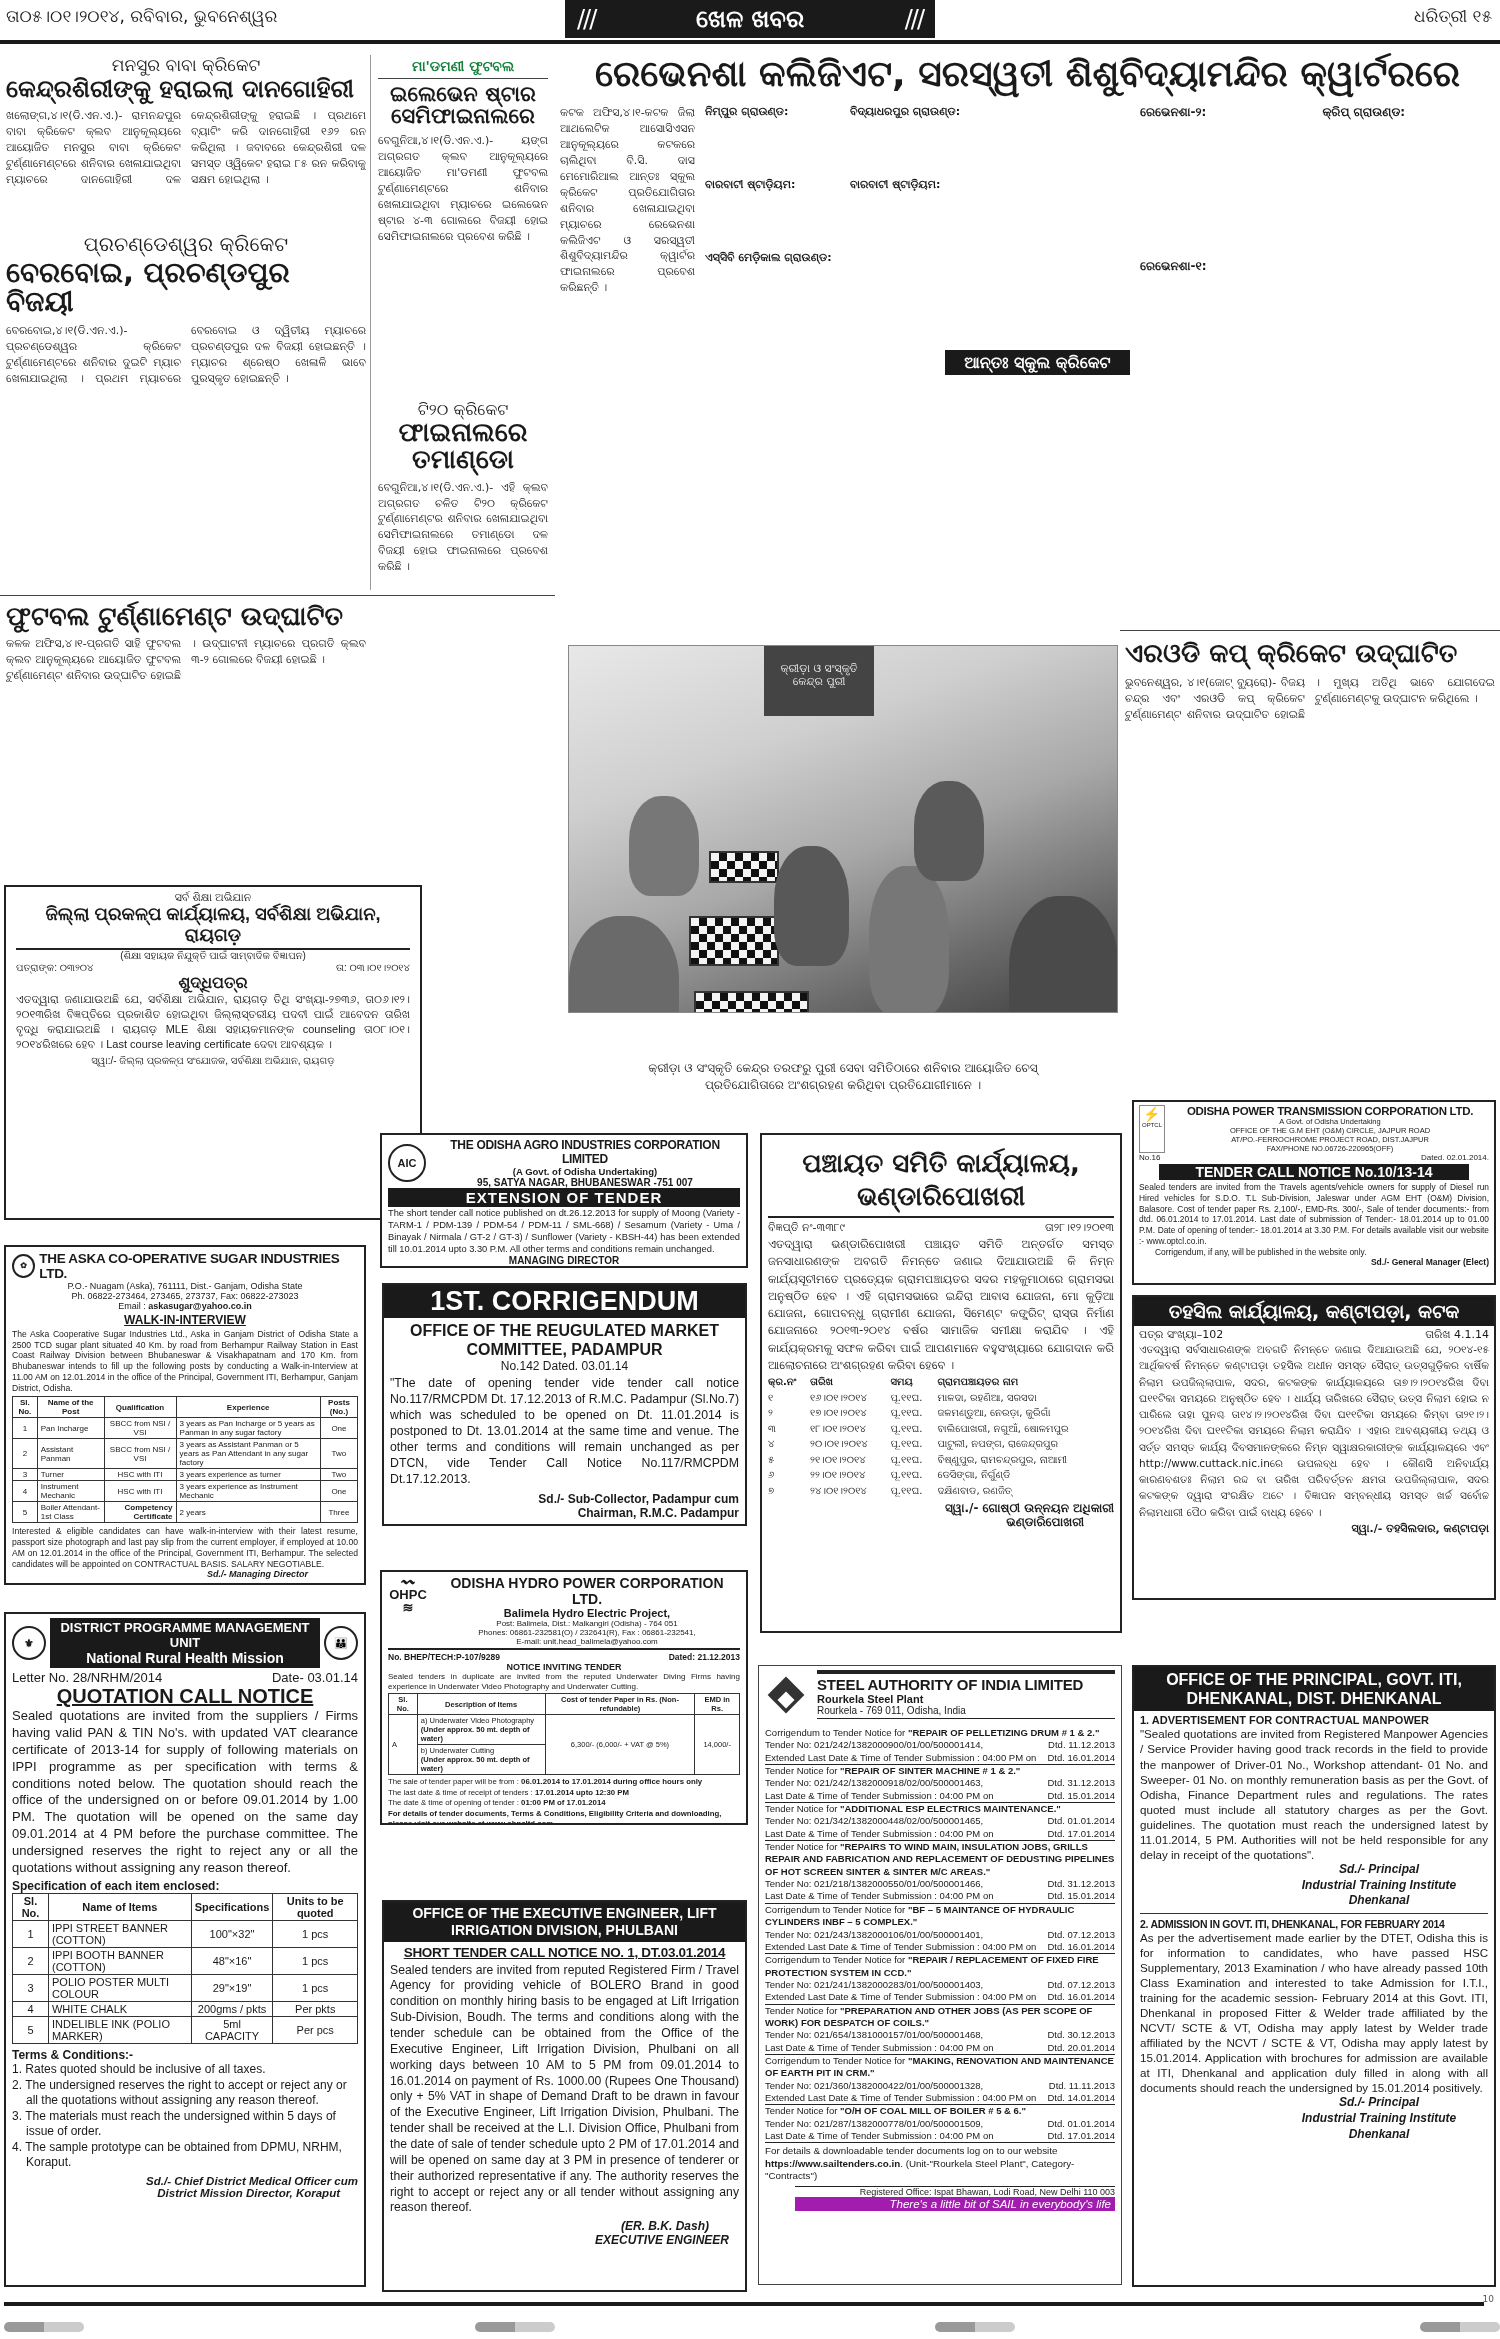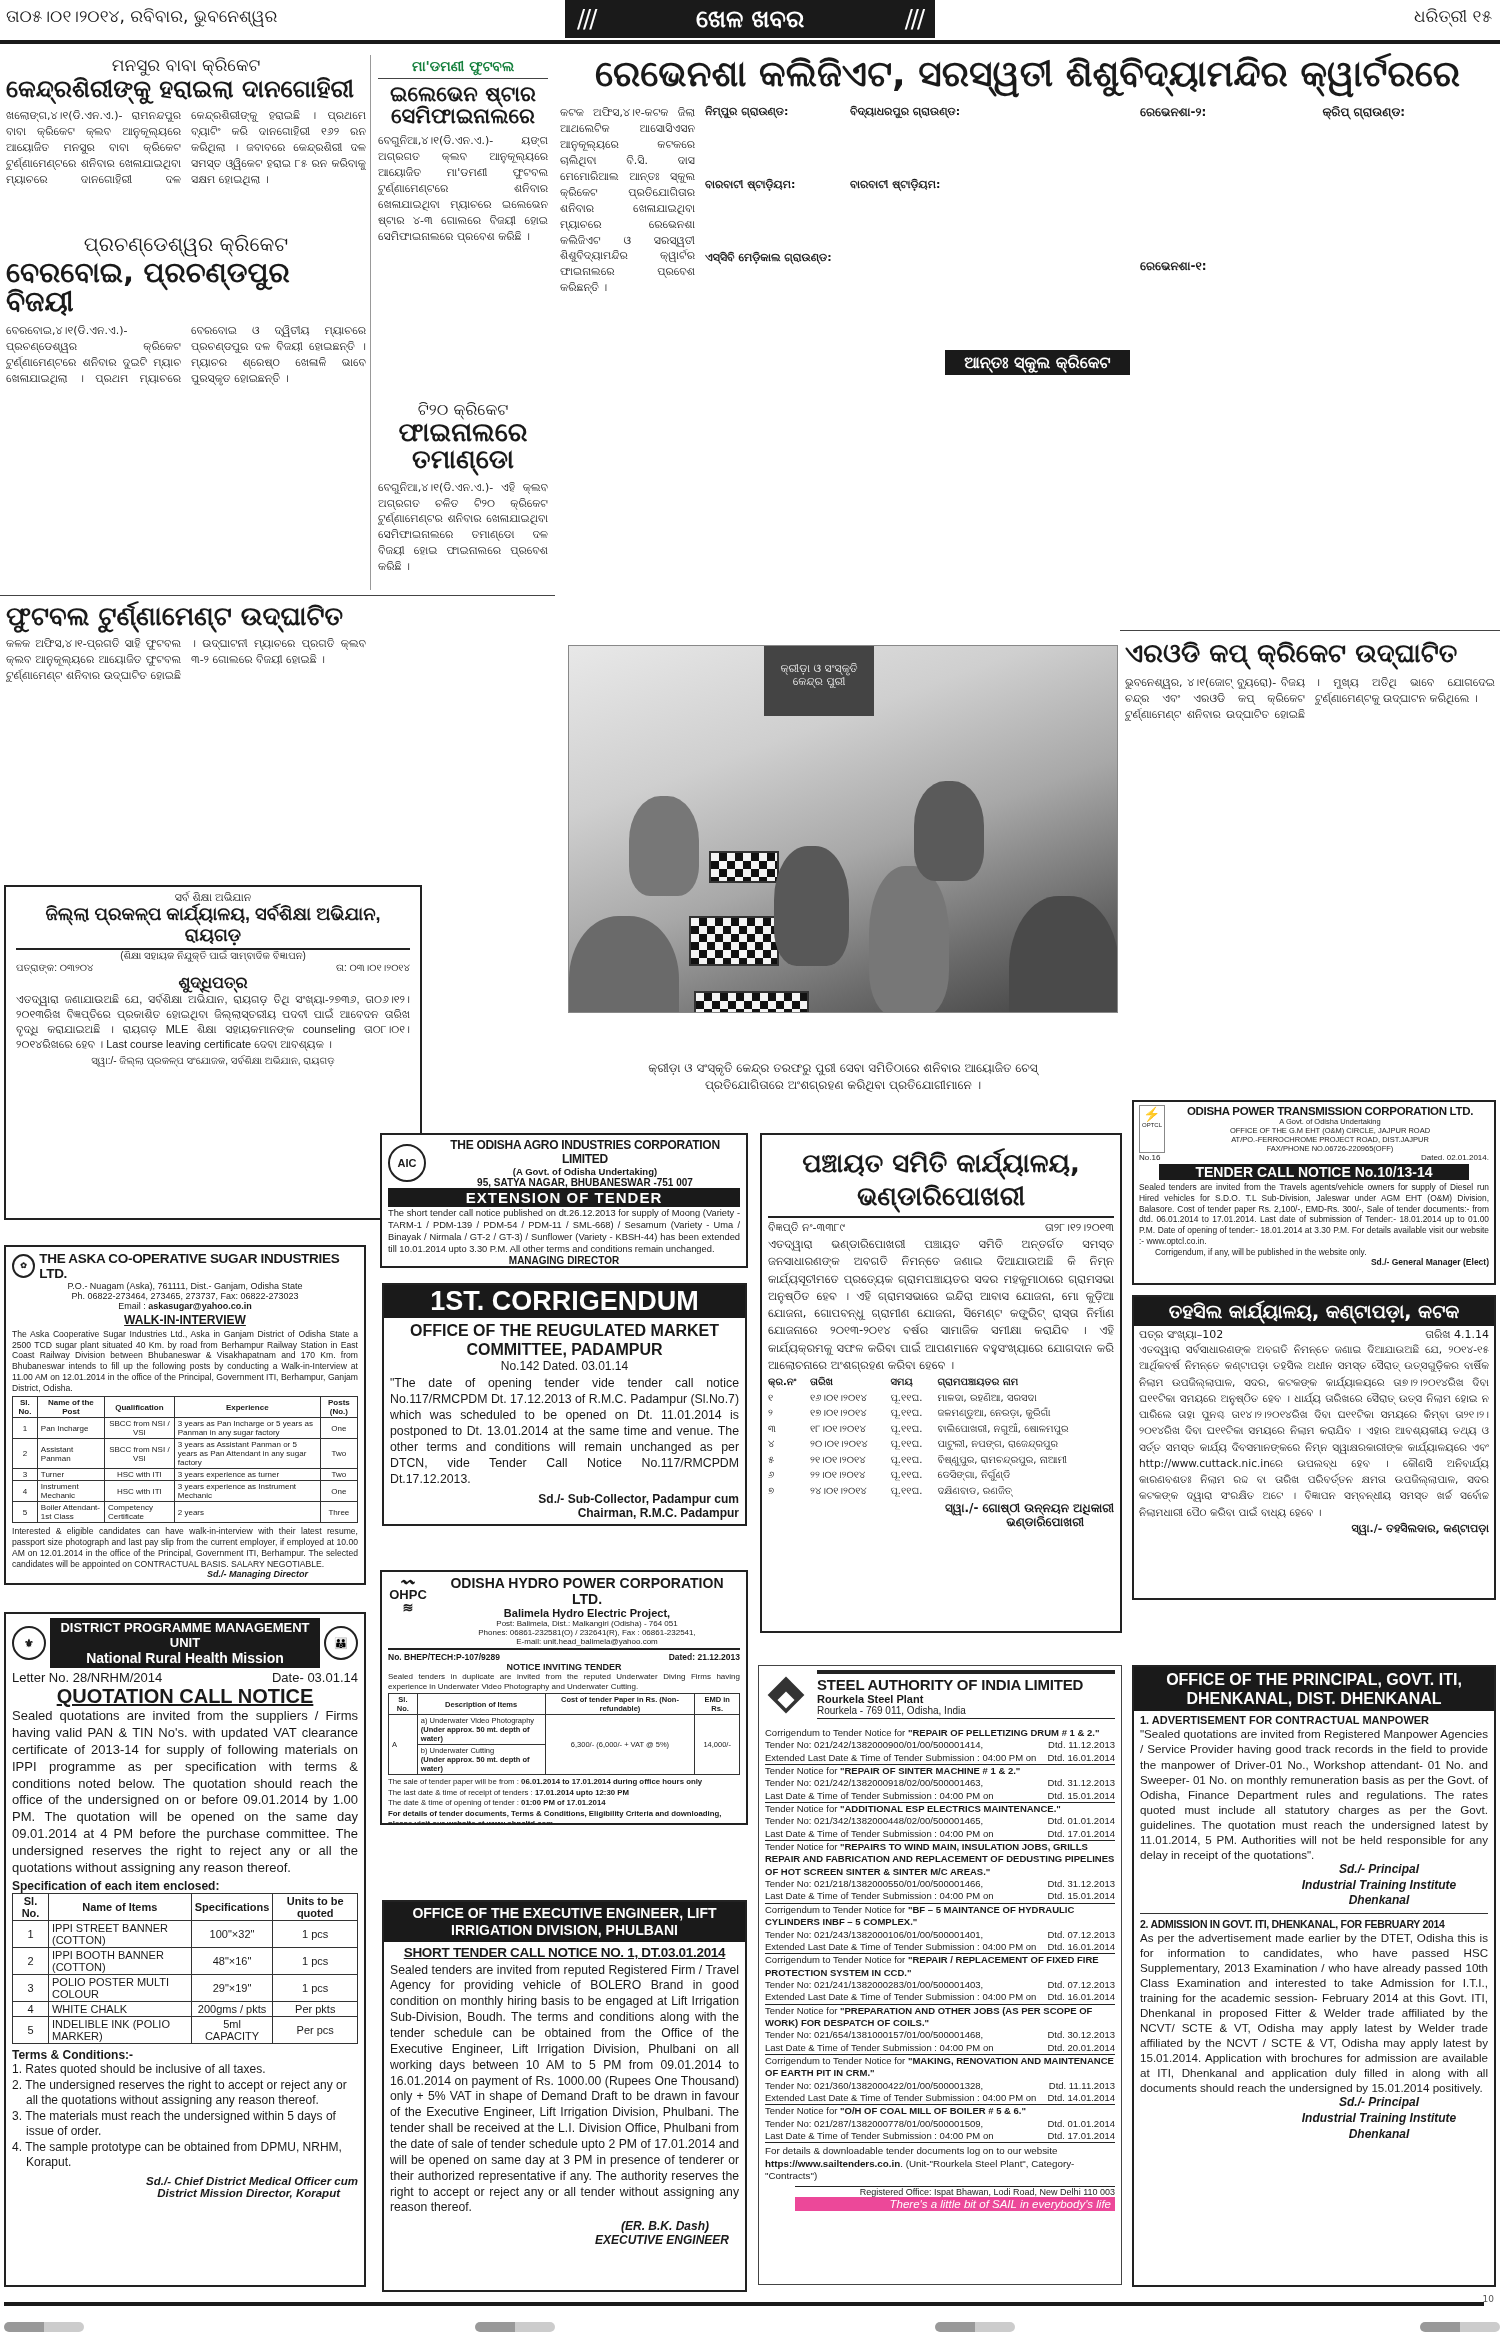--- a/index.html
+++ b/index.html
@@ -177,21 +177,21 @@
         <tr>
           <td style="text-align: center;">4</td>
           <td>Instrument Mechanic</td>
           <td style="text-align: center;">HSC with ITI</td>
           <td>3 years experience as Instrument Mechanic</td>
           <td style="text-align: center;">One</td>
         </tr>
         <tr>
           <td style="text-align: center;">5</td>
           <td>Boiler Attendant-1st Class</td>
-          <td style="text-align: left;">Competency Certificate</td>
+          <td style="text-align: right; font-weight: bold;">Competency Certificate</td>
           <td>2 years</td>
           <td style="text-align: center;">Three</td>
         </tr>
       </tbody>
   </table>
   <p style="font-size:8.6px;line-height:1.25">Interested &amp; eligible candidates can have walk-in-interview with their latest resume, passport size photograph and last pay slip from the current employer, if employed at 10.00 AM on 12.01.2014 in the office of the Principal, Government ITI, Berhampur. The selected candidates will be appointed on CONTRACTUAL BASIS. SALARY NEGOTIABLE.</p>
   <div class="sig" style="font-size:9px;margin-right:50px">Sd./- Managing Director</div>
 </div>
 
 <div class="abs ad" style="left:4px;top:1612px;width:362px;height:675px;padding:4px 6px">
@@ -518,21 +518,21 @@
           <span>Dtd. 01.01.2014</span>
         </div>
         <div class="sail-row u">
           <span>Last Date &amp; Time of Tender Submission : 04:00 PM on</span>
           <span>Dtd. 17.01.2014</span>
         </div>
       </div>
     </div>
   <div style="font-size:9.8px;line-height:1.25;margin-top:2px"><span>For details &amp; downloadable tender documents log on to our website</span> <b>https://www.sailtenders.co.in</b><span>. (Unit-"Rourkela Steel Plant", Category-"Contracts")</span></div>
   <div style="border-top:1px solid #222;margin-left:30px;margin-top:4px;font-size:9px;text-align:right">Registered Office: Ispat Bhawan, Lodi Road, New Delhi 110 003</div>
-  <div style="background:#ec4899;color:#fff;font-style:italic;font-size:11.5px;text-align:right;margin-left:30px;padding:1px 4px">There's a little bit of SAIL in everybody's life</div>
+  <div style="background:#a21caf;color:#fff;font-style:italic;font-size:11.5px;text-align:right;margin-left:30px;padding:1px 4px">There's a little bit of SAIL in everybody's life</div>
 </div>
 
 <div class="abs ad" style="left:1132px;top:1100px;width:364px;height:185px;padding:3px 5px">
   <div style="display:flex;gap:6px">
     <div style="width:26px;font-size:6px;text-align:center;border:1px solid #888"><div style="font-size:14px">⚡</div><span>OPTCL</span></div>
     <div style="flex:1;text-align:center">
       <div style="font-size:11.5px;font-weight:bold;letter-spacing:-0.3px">ODISHA POWER TRANSMISSION CORPORATION LTD.</div>
       <div style="font-size:7.5px">A Govt. of Odisha Undertaking</div>
       <div style="font-size:7.5px">OFFICE OF THE G.M EHT (O&amp;M) CIRCLE, JAJPUR ROAD</div>
       <div style="font-size:7.5px">AT/PO.-FERROCHROME PROJECT ROAD, DIST.JAJPUR</div>

